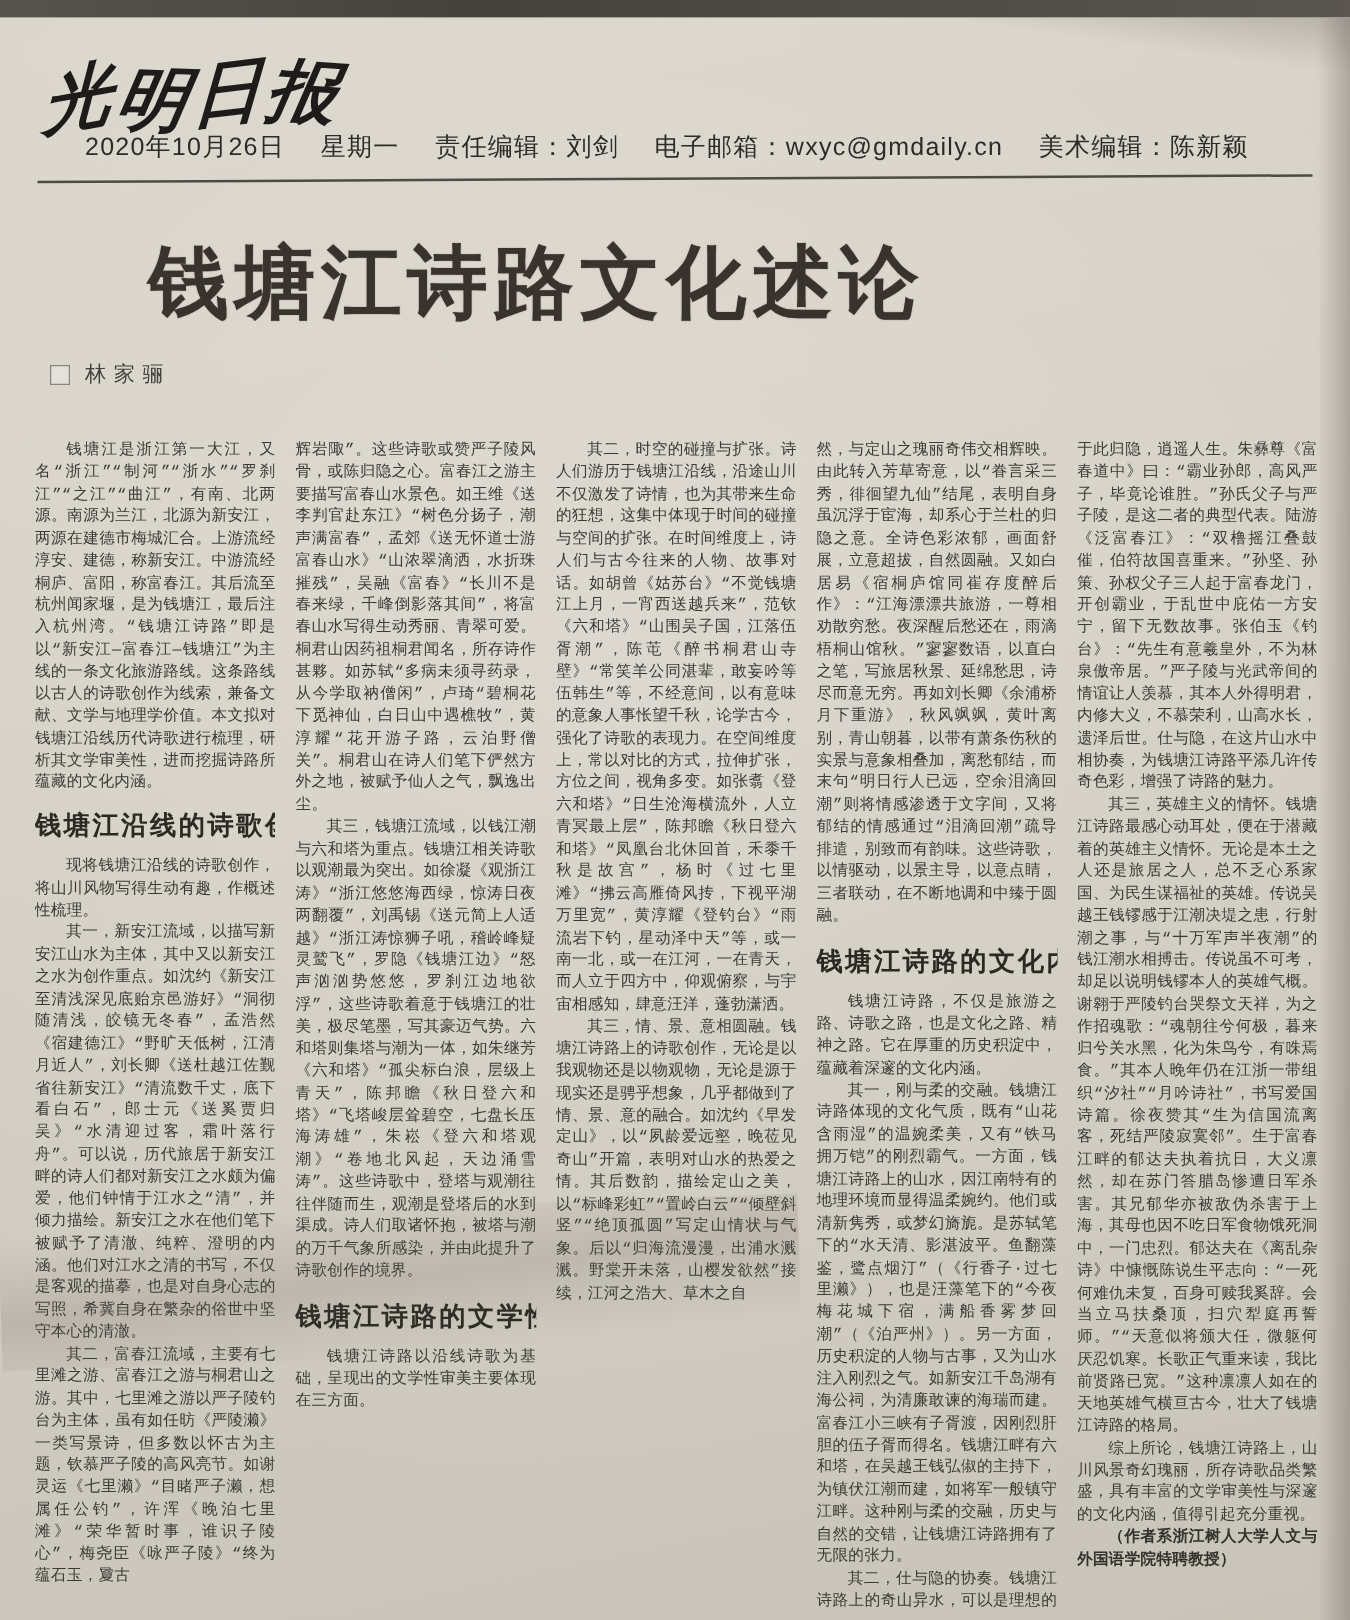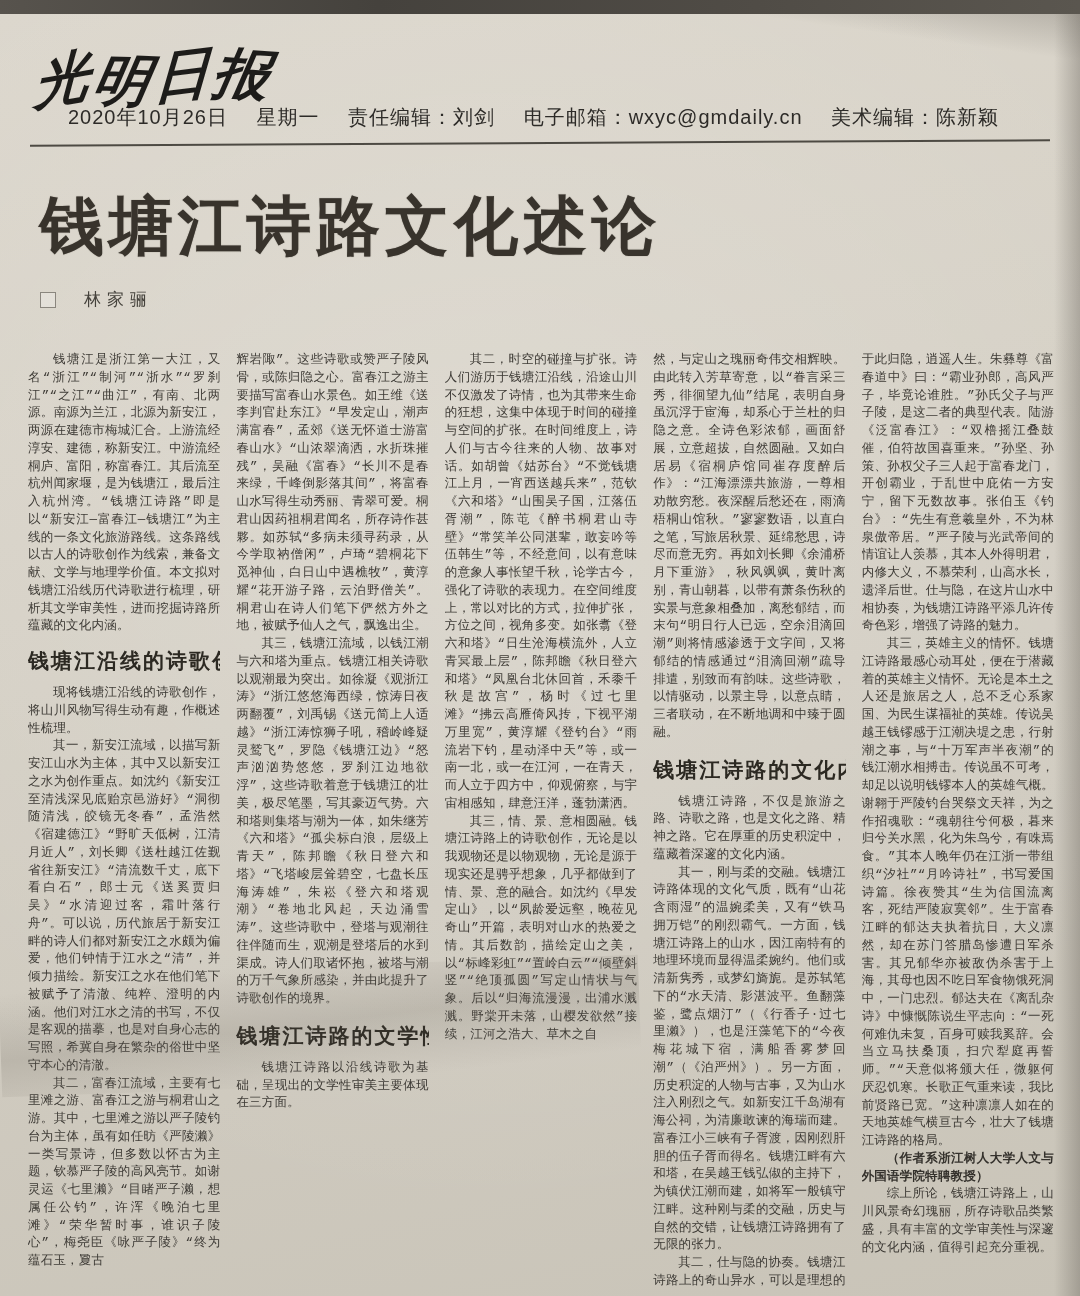--- a/index.html
+++ b/index.html
@@ -60,24 +60,25 @@
     border-top:2px solid #4d4a43;
     transform:rotate(-0.3deg);
   }
 
   
   .title-block{position:absolute;left:40px;top:178px;width:700px;}
   .art-title{
     margin:0;font-size:64px;font-weight:900;color:#38332c;
     letter-spacing:5px;line-height:1.1;white-space:nowrap;
     text-shadow:0 0 1px rgba(56,51,44,0.6);
+    text-align:right;
   }
   .author-row{
     margin-top:26px;font-size:17px;color:#45423c;letter-spacing:6px;
-    display:flex;align-items:center;gap:16px;
+    display:flex;align-items:center;
   }
   .author-box{
     display:inline-block;width:14px;height:14px;margin-right:12px;
     border:1.5px solid #8a867e;background:rgba(255,255,255,0.25);
   }
 
   
   .cols{
     position:absolute;left:28px;top:338px;width:1026px;height:938px;
     display:flex;gap:16px;font-family:Liberation Mono, monospace;
@@ -126,40 +127,40 @@
 
   <div class="cols">
       <div class="col">
         <p class="body-p ind">钱塘江是浙江第一大江，又名“浙江”“制河”“浙水”“罗刹江”“之江”“曲江”，有南、北两源。南源为兰江，北源为新安江，两源在建德市梅城汇合。上游流经淳安、建德，称新安江。中游流经桐庐、富阳，称富春江。其后流至杭州闻家堰，是为钱塘江，最后注入杭州湾。“钱塘江诗路”即是以“新安江—富春江—钱塘江”为主线的一条文化旅游路线。这条路线以古人的诗歌创作为线索，兼备文献、文学与地理学价值。本文拟对钱塘江沿线历代诗歌进行梳理，研析其文学审美性，进而挖掘诗路所蕴藏的文化内涵。</p>
         <h2 class="sec-h">钱塘江沿线的诗歌创作</h2>
         <p class="body-p ind">现将钱塘江沿线的诗歌创作，将山川风物写得生动有趣，作概述性梳理。</p>
         <p class="body-p ind">其一，新安江流域，以描写新安江山水为主体，其中又以新安江之水为创作重点。如沈约《新安江至清浅深见底贻京邑游好》“洞彻随清浅，皎镜无冬春”，孟浩然《宿建德江》“野旷天低树，江清月近人”，刘长卿《送杜越江佐觐省往新安江》“清流数千丈，底下看白石”，郎士元《送奚贾归吴》“水清迎过客，霜叶落行舟”。可以说，历代旅居于新安江畔的诗人们都对新安江之水颇为偏爱，他们钟情于江水之“清”，并倾力描绘。新安江之水在他们笔下被赋予了清澈、纯粹、澄明的内涵。他们对江水之清的书写，不仅是客观的描摹，也是对自身心志的写照，希冀自身在繁杂的俗世中坚守本心的清澈。</p>
         <p class="body-p ind">其二，富春江流域，主要有七里滩之游、富春江之游与桐君山之游。其中，七里滩之游以严子陵钓台为主体，虽有如任昉《严陵濑》一类写景诗，但多数以怀古为主题，钦慕严子陵的高风亮节。如谢灵运《七里濑》“目睹严子濑，想属任公钓”，许浑《晚泊七里滩》“荣华暂时事，谁识子陵心”，梅尧臣《咏严子陵》“终为蕴石玉，夐古</p>
       </div>
       <div class="col">
-        <p class="body-p">辉岩陬”。这些诗歌或赞严子陵风骨，或陈归隐之心。富春江之游主要描写富春山水景色。如王维《送李判官赴东江》“早发定山，潮声满富春”，孟郊《送无怀道士游富春山水》“山浓翠滴洒，水折珠摧残”，吴融《富春》“长川不是春来绿，千峰倒影落其间”，将富春山水写得生动秀丽、青翠可爱。桐君山因药祖桐君闻名，所存诗作甚夥。如苏轼“多病未须寻药录，从今学取衲僧闲”，卢琦“碧桐花下觅神仙，白日山中遇樵牧”，黄淳耀“花开游子路，云泊野僧关”。桐君山在诗人们笔下俨然方外之地，被赋予仙人之气，飘逸出尘。</p>
+        <p class="body-p">辉岩陬”。这些诗歌或赞严子陵风骨，或陈归隐之心。富春江之游主要描写富春山水景色。如王维《送李判官赴东江》“树色分扬子，潮声满富春”，孟郊《送无怀道士游富春山水》“山浓翠滴洒，水折珠摧残”，吴融《富春》“长川不是春来绿，千峰倒影落其间”，将富春山水写得生动秀丽、青翠可爱。桐君山因药祖桐君闻名，所存诗作甚夥。如苏轼“多病未须寻药录，从今学取衲僧闲”，卢琦“碧桐花下觅神仙，白日山中遇樵牧”，黄淳耀“花开游子路，云泊野僧关”。桐君山在诗人们笔下俨然方外之地，被赋予仙人之气，飘逸出尘。</p>
         <p class="body-p ind">其三，钱塘江流域，以钱江潮与六和塔为重点。钱塘江相关诗歌以观潮最为突出。如徐凝《观浙江涛》“浙江悠悠海西绿，惊涛日夜两翻覆”，刘禹锡《送元简上人适越》“浙江涛惊狮子吼，稽岭峰疑灵鹫飞”，罗隐《钱塘江边》“怒声汹汹势悠悠，罗刹江边地欲浮”，这些诗歌着意于钱塘江的壮美，极尽笔墨，写其豪迈气势。六和塔则集塔与潮为一体，如朱继芳《六和塔》“孤尖标白浪，层级上青天”，陈邦瞻《秋日登六和塔》“飞塔峻层耸碧空，七盘长压海涛雄”，朱崧《登六和塔观潮》“卷地北风起，天边涌雪涛”。这些诗歌中，登塔与观潮往往伴随而生，观潮是登塔后的水到渠成。诗人们取诸怀抱，被塔与潮的万千气象所感染，并由此提升了诗歌创作的境界。</p>
         <h2 class="sec-h">钱塘江诗路的文学性审美</h2>
         <p class="body-p ind">钱塘江诗路以沿线诗歌为基础，呈现出的文学性审美主要体现在三方面。</p>
       </div>
       <div class="col">
         <p class="body-p ind">其二，时空的碰撞与扩张。诗人们游历于钱塘江沿线，沿途山川不仅激发了诗情，也为其带来生命的狂想，这集中体现于时间的碰撞与空间的扩张。在时间维度上，诗人们与古今往来的人物、故事对话。如胡曾《姑苏台》“不觉钱塘江上月，一宵西送越兵来”，范钦《六和塔》“山围吴子国，江落伍胥潮”，陈芚《醉书桐君山寺壁》“常笑羊公同湛辈，敢妄吟等伍韩生”等，不经意间，以有意味的意象人事怅望千秋，论学古今，强化了诗歌的表现力。在空间维度上，常以对比的方式，拉伸扩张，方位之间，视角多变。如张翥《登六和塔》“日生沧海横流外，人立青冥最上层”，陈邦瞻《秋日登六和塔》“凤凰台北休回首，禾黍千秋是故宫”，杨时《过七里滩》“拂云高雁倚风抟，下视平湖万里宽”，黄淳耀《登钓台》“雨流岩下钓，星动泽中天”等，或一南一北，或一在江河，一在青天，而人立于四方中，仰观俯察，与宇宙相感知，肆意汪洋，蓬勃潇洒。</p>
         <p class="body-p ind">其三，情、景、意相圆融。钱塘江诗路上的诗歌创作，无论是以我观物还是以物观物，无论是源于现实还是骋乎想象，几乎都做到了情、景、意的融合。如沈约《早发定山》，以“夙龄爱远壑，晚莅见奇山”开篇，表明对山水的热爱之情。其后数韵，描绘定山之美，以“标峰彩虹”“置岭白云”“倾壁斜竖”“绝顶孤圆”写定山情状与气象。后以“归海流漫漫，出浦水溅溅。野棠开未落，山樱发欲然”接续，江河之浩大、草木之自</p>
       </div>
       <div class="col">
         <p class="body-p">然，与定山之瑰丽奇伟交相辉映。由此转入芳草寄意，以“眷言采三秀，徘徊望九仙”结尾，表明自身虽沉浮于宦海，却系心于兰杜的归隐之意。全诗色彩浓郁，画面舒展，立意超拔，自然圆融。又如白居易《宿桐庐馆同崔存度醉后作》：“江海漂漂共旅游，一尊相劝散穷愁。夜深醒后愁还在，雨滴梧桐山馆秋。”寥寥数语，以直白之笔，写旅居秋景、延绵愁思，诗尽而意无穷。再如刘长卿《余浦桥月下重游》，秋风飒飒，黄叶离别，青山朝暮，以带有萧条伤秋的实景与意象相叠加，离愁郁结，而末句“明日行人已远，空余泪滴回潮”则将情感渗透于文字间，又将郁结的情感通过“泪滴回潮”疏导排遣，别致而有韵味。这些诗歌，以情驱动，以景主导，以意点睛，三者联动，在不断地调和中臻于圆融。</p>
         <h2 class="sec-h">钱塘江诗路的文化内涵</h2>
         <p class="body-p ind">钱塘江诗路，不仅是旅游之路、诗歌之路，也是文化之路、精神之路。它在厚重的历史积淀中，蕴藏着深邃的文化内涵。</p>
         <p class="body-p ind">其一，刚与柔的交融。钱塘江诗路体现的文化气质，既有“山花含雨湿”的温婉柔美，又有“铁马拥万铠”的刚烈霸气。一方面，钱塘江诗路上的山水，因江南特有的地理环境而显得温柔婉约。他们或清新隽秀，或梦幻旖旎。是苏轼笔下的“水天清、影湛波平。鱼翻藻鉴，鹭点烟汀”（《行香子·过七里濑》），也是汪藻笔下的“今夜梅花城下宿，满船香雾梦回潮”（《泊严州》）。另一方面，历史积淀的人物与古事，又为山水注入刚烈之气。如新安江千岛湖有海公祠，为清廉敢谏的海瑞而建。富春江小三峡有子胥渡，因刚烈肝胆的伍子胥而得名。钱塘江畔有六和塔，在吴越王钱弘俶的主持下，为镇伏江潮而建，如将军一般镇守江畔。这种刚与柔的交融，历史与自然的交错，让钱塘江诗路拥有了无限的张力。</p>
         <p class="body-p ind">其二，仕与隐的协奏。钱塘江诗路上的奇山异水，可以是理想的起点，也可以是理想的终点。有志之士于此出仕，怀抱天下；高蹈之人</p>
       </div>
       <div class="col">
         <p class="body-p">于此归隐，逍遥人生。朱彝尊《富春道中》曰：“霸业孙郎，高风严子，毕竟论谁胜。”孙氏父子与严子陵，是这二者的典型代表。陆游《泛富春江》：“双橹摇江叠鼓催，伯符故国喜重来。”孙坚、孙策、孙权父子三人起于富春龙门，开创霸业，于乱世中庇佑一方安宁，留下无数故事。张伯玉《钓台》：“先生有意羲皇外，不为林泉傲帝居。”严子陵与光武帝间的情谊让人羡慕，其本人外得明君，内修大义，不慕荣利，山高水长，遗泽后世。仕与隐，在这片山水中相协奏，为钱塘江诗路平添几许传奇色彩，增强了诗路的魅力。</p>
         <p class="body-p ind">其三，英雄主义的情怀。钱塘江诗路最感心动耳处，便在于潜藏着的英雄主义情怀。无论是本土之人还是旅居之人，总不乏心系家国、为民生谋福祉的英雄。传说吴越王钱镠感于江潮决堤之患，行射潮之事，与“十万军声半夜潮”的钱江潮水相搏击。传说虽不可考，却足以说明钱镠本人的英雄气概。谢翱于严陵钓台哭祭文天祥，为之作招魂歌：“魂朝往兮何极，暮来归兮关水黑，化为朱鸟兮，有咮焉食。”其本人晚年仍在江浙一带组织“汐社”“月吟诗社”，书写爱国诗篇。徐夜赞其“生为信国流离客，死结严陵寂寞邻”。生于富春江畔的郁达夫执着抗日，大义凛然，却在苏门答腊岛惨遭日军杀害。其兄郁华亦被敌伪杀害于上海，其母也因不吃日军食物饿死洞中，一门忠烈。郁达夫在《离乱杂诗》中慷慨陈说生平志向：“一死何难仇未复，百身可赎我奚辞。会当立马扶桑顶，扫穴犁庭再誓师。”“天意似将颁大任，微躯何厌忍饥寒。长歌正气重来读，我比前贤路已宽。”这种凛凛人如在的天地英雄气横亘古今，壮大了钱塘江诗路的格局。</p>
+        <p class="body-p ind">综上所论，钱塘江诗路上，山川风景奇幻瑰丽，所存诗歌品类繁盛，具有丰富的文学审美性与深邃的文化内涵，值得引起充分重视。</p>
         <p class="body-p ind bold">（作者系浙江树人大学人文与外国语学院特聘教授）</p>
-        <p class="body-p ind">综上所论，钱塘江诗路上，山川风景奇幻瑰丽，所存诗歌品类繁盛，具有丰富的文学审美性与深邃的文化内涵，值得引起充分重视。</p>
       </div>
     </div>
 
   <div class="crease-shadow"></div>
   <div class="corner-shade"></div>
   <div class="edge-shade-right"></div>
 </div>
 
 </body></html>

